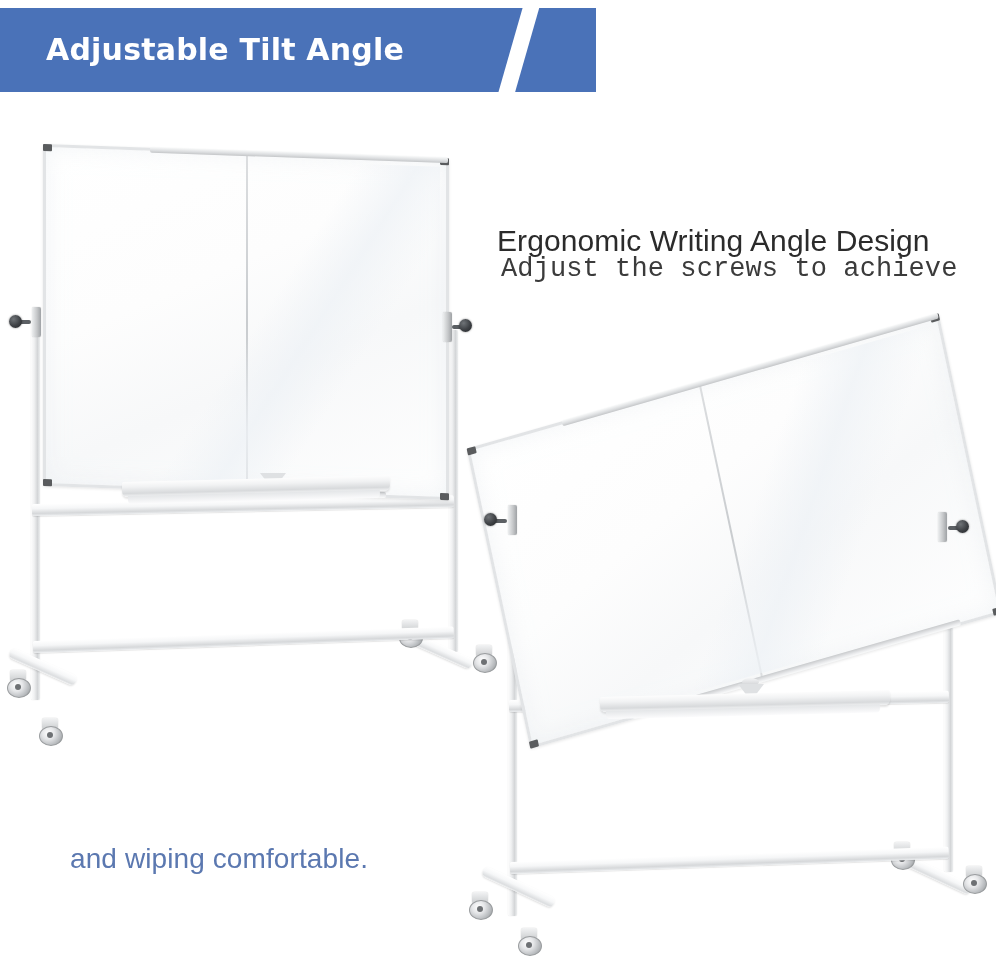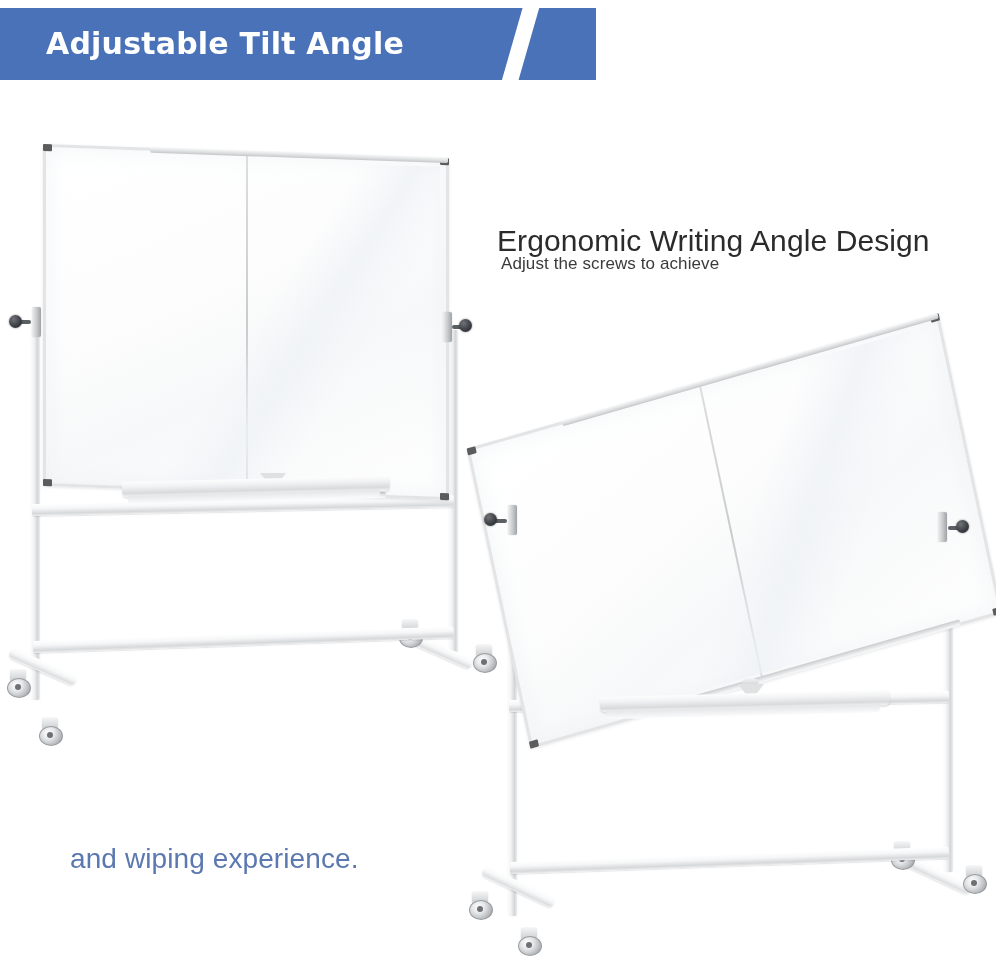--- a/index.html
+++ b/index.html
@@ -2,33 +2,33 @@
 <html><head>
 <meta charset="utf-8">
 <style>
   html,body{margin:0;padding:0;background:#ffffff;}
   body{width:996px;height:976px;position:relative;overflow:hidden;
        font-family:"Liberation Sans", sans-serif;background:#fff;}
 
   .stage{position:absolute;left:0;top:0;width:996px;height:976px;background:#fff;}
 
   
-  .banner{position:absolute;left:0;top:8px;width:596px;height:72px;background:var(--brand,#4a72b8);
+  .banner{position:absolute;left:0;top:8px;width:596px;height:84px;background:var(--brand,#4a72b8);
           overflow:hidden;}
   .banner-title{position:absolute;left:46px;top:50%;transform:translateY(-52%);
           color:#fff;font-size:30px;font-weight:bold;letter-spacing:.2px;
           white-space:nowrap;font-family:"DejaVu Sans", sans-serif;}
   .banner-slash{position:absolute;top:-14px;left:512px;width:16px;height:104px;background:#fff;
           transform:rotate(16deg);}
 
   
   .headline{position:absolute;left:497px;top:183px;font-size:30px;color:#2b2b2b;
             white-space:nowrap;letter-spacing:.1px;margin-top:41px;}
-  .sub{position:absolute;left:501px;font-size:17px;color:#3b3b3b;white-space:nowrap;
-       letter-spacing:.1px;font-weight:300;}
+  .sub{position:absolute;left:501px;font-size:27px;color:#3b3b3b;white-space:nowrap;
+       letter-spacing:.1px;font-weight:300;font-family:Liberation Mono, monospace;}
   .sub.l1{top:254px;}
   .sub.l2{top:303px;}
 
   .footnote{position:absolute;left:70px;font-size:28px;color:#5b78b0;white-space:nowrap;
             letter-spacing:.1px;font-weight:300;}
   .footnote.l1{top:793px;}
   .footnote.l2{top:843px;}
 
   .leg{position:absolute;width:9px;border-radius:2px;
        background:linear-gradient(90deg,#fdfdfd 0%,#f0f1f2 35%,#d4d6d8 72%,#eceeef 100%);
@@ -89,21 +89,21 @@
 <div class="stage">
 
   <div class="banner" style="background: rgb(74, 114, 184);">
     <div class="banner-title">Adjustable Tilt Angle</div>
     <div class="banner-slash"></div>
   </div>
 
   <div class="headline" style="color: rgb(43, 43, 43);">Ergonomic Writing Angle Design</div>
   <div class="sub l1" style="color: rgb(59, 59, 59);">Adjust the screws to achieve</div>
 
-  <div class="footnote l2" style="color: rgb(91, 120, 176);">and wiping experience.</div>
+  <div class="footnote l2" style="color: rgb(91, 120, 176);">and wiping comfortable.</div>
 
   <div>
 
     <div class="leg" style="left:31px;top:320px;height:380px;"></div>
     <div class="leg" style="left:449px;top:330px;height:322px;"></div>
 
     <div class="foot" style="left:4px;top:676px;width:72px;transform:rotate(24deg);transform-origin:100% 50%;"></div>
     <div class="caster" style="left:8px;top:676px;"></div>
     <div class="caster" style="left:38px;top:718px;">
       <div class="yoke"></div>

